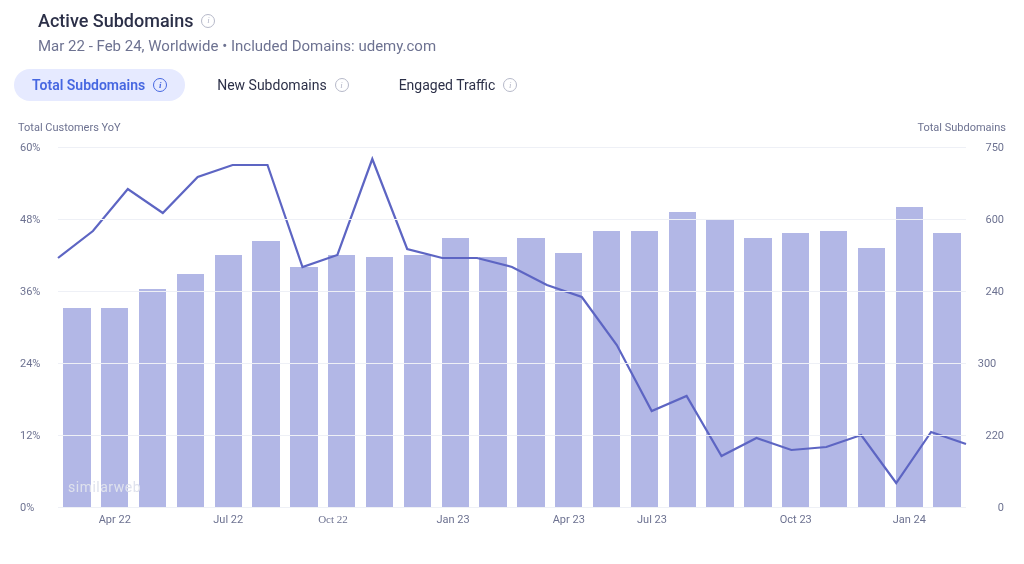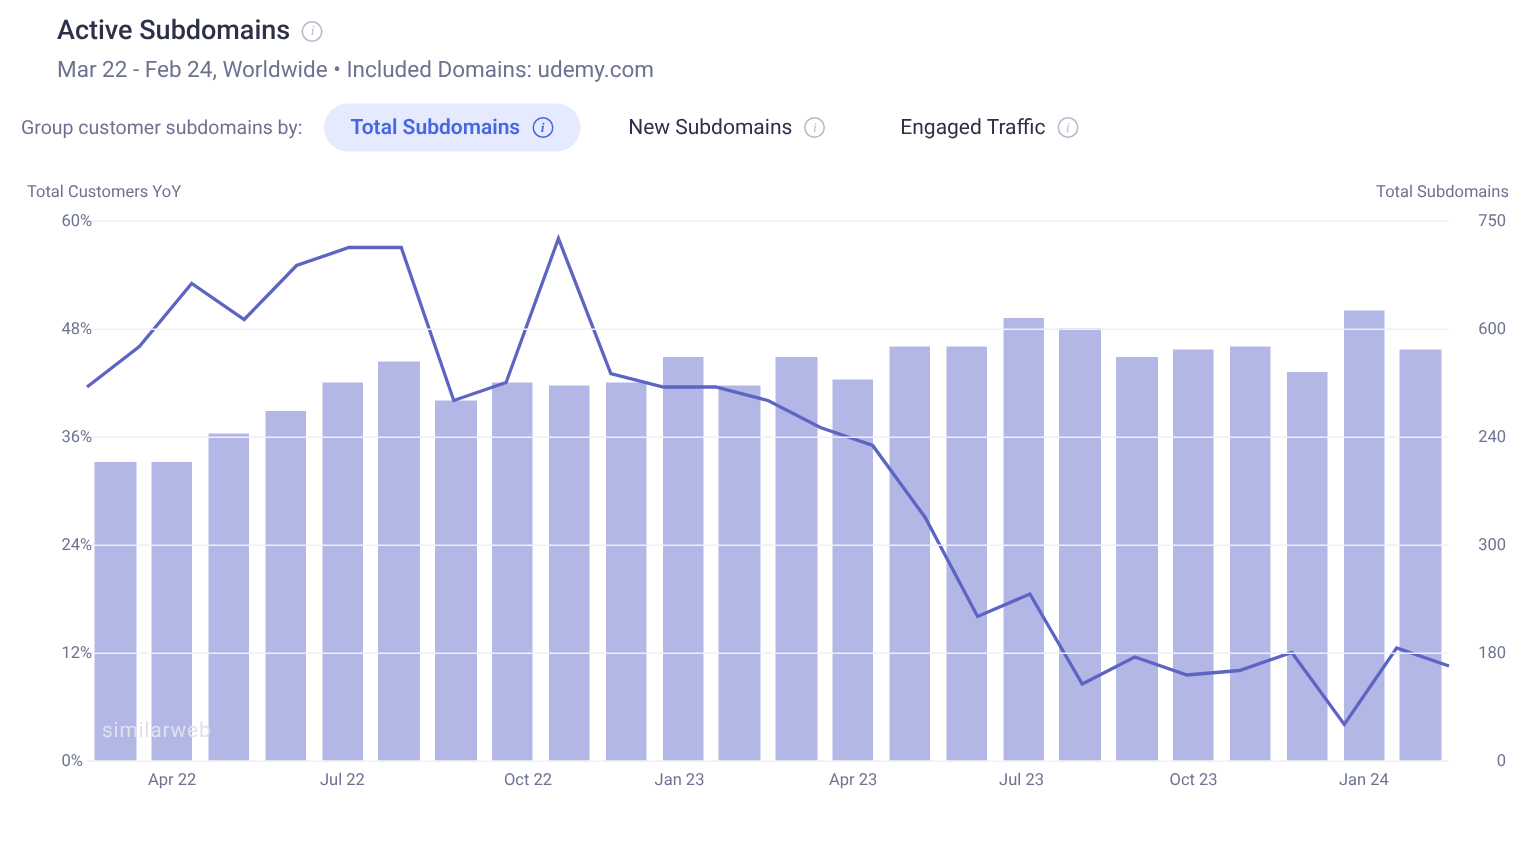--- a/index.html
+++ b/index.html
@@ -50,21 +50,21 @@
     }
     .plot {
       position: absolute; left: 44px; right: 44px; top: 26px; bottom: 34px;
     }
     .grid-line {
       position: absolute; left: 0; right: 0; height: 1px; background: #eef0f6;
     }
     .ytick-left, .ytick-right {
       position: absolute; font-size: 11px; color: #6d7291;
     }
-    .ytick-left { left: -38px; transform: translateY(-50%); margin-left: 21px; }
+    .ytick-left { left: -38px; transform: translateY(-50%); }
     .ytick-right { right: -38px; transform: translateY(-50%); text-align: right; width: 34px; }
     .bars { position: absolute; left: 0; right: 0; bottom: 0; top: 0; }
     .bar {
       position: absolute; bottom: 0; background: #b2b7e6;
     }
     .line-svg { position: absolute; left: 0; top: 0; width: 100%; height: 100%; overflow: visible; }
     .line-path { fill: none; stroke: #5d65c3; stroke-width: 2.2; }
     .xticks { position: absolute; left: 44px; right: 44px; bottom: 12px; height: 16px; margin-top: 32px; }
     .xtick { position: absolute; font-size: 11px; color: #6d7291; transform: translateX(-50%); white-space: nowrap; }
     .watermark {
@@ -77,21 +77,20 @@
 
 <div class="header">
   <div class="title-row">
     <div class="title">Active Subdomains</div>
     <span class="info-icon">i</span>
   </div>
   <div class="subtitle">Mar 22 - Feb 24, Worldwide • Included Domains: udemy.com</div>
 </div>
 
 <div class="controls">
-  <div class="controls-label">Group customer subdomains by:</div>
   <div class="chip active">
     <span>Total Subdomains</span>
     <span class="info-icon-blue">i</span>
   </div>
   <div class="chip">
     <span>New Subdomains</span>
     <span class="info-icon-sm">i</span>
   </div>
   <div class="chip">
     <span>Engaged Traffic</span>
@@ -130,38 +129,38 @@
         <div class="bar" style="left: 875.463px; width: 27.24px; height: 273.6px;"></div>
       </div>
     <svg class="line-svg" id="lineSvg" preserveAspectRatio="none" viewBox="0 0 908 360">
         <path d="M0.0 111.0 L34.9 84.0 L69.8 42.0 L104.8 66.0 L139.7 30.0 L174.6 18.0 L209.5 18.0 L244.5 120.0 L279.4 108.0 L314.3 12.0 L349.2 102.0 L384.2 111.0 L419.1 111.0 L454.0 120.0 L488.9 138.0 L523.8 150.0 L558.8 198.0 L593.7 264.0 L628.6 249.0 L663.5 309.0 L698.5 291.0 L733.4 303.0 L768.3 300.0 L803.2 288.0 L838.2 336.0 L873.1 285.0 L908.0 297.0 " class="line-path"></path>
       </svg>
   <div class="grid-line" style="top: 100%;"></div>
       <div class="ytick-left" style="top: 100%;">0%</div>
       <div class="ytick-right" style="top: 100%;">0</div>
       <div class="grid-line" style="top: 80%;"></div>
       <div class="ytick-left" style="top: 80%;">12%</div>
-      <div class="ytick-right" style="top: 80%;">180</div>
+      <div class="ytick-right" style="top: 80%;">220</div>
       <div class="grid-line" style="top: 60%;"></div>
       <div class="ytick-left" style="top: 60%;">24%</div>
-      <div class="ytick-right" style="top: 60%;">300</div>
+      <div class="ytick-right" style="top: 60%; text-align: center;">300</div>
       <div class="grid-line" style="top: 40%;"></div>
       <div class="ytick-left" style="top: 40%;">36%</div>
       <div class="ytick-right" style="top: 40%;">240</div>
       <div class="grid-line" style="top: 20%;"></div>
       <div class="ytick-left" style="top: 20%;">48%</div>
       <div class="ytick-right" style="top: 20%;">600</div>
       <div class="grid-line" style="top: 0%;"></div>
       <div class="ytick-left" style="top: 0%;">60%</div>
       <div class="ytick-right" style="top: 0%;">750</div>
     </div>
   <div class="watermark">similarweb</div>
   <div class="xticks" id="xticks">
       <div class="xtick" style="left: 56.75px;">Apr 22</div>
       <div class="xtick" style="left: 170.25px;">Jul 22</div>
-      <div class="xtick" style="left: 294px;">Oct 22</div>
+      <div class="xtick" style="left: 275px; font-family: Liberation Serif, serif;">Oct 22</div>
       <div class="xtick" style="left: 395px;">Jan 23</div>
       <div class="xtick" style="left: 510.75px;">Apr 23</div>
-      <div class="xtick" style="left: 623px; text-align: right;">Jul 23</div>
+      <div class="xtick" style="left: 594px; text-align: right;">Jul 23</div>
       <div class="xtick" style="left: 737.75px;">Oct 23</div>
       <div class="xtick" style="left: 851.25px;">Jan 24</div>
     </div>
 </div>
 
 </body></html>

